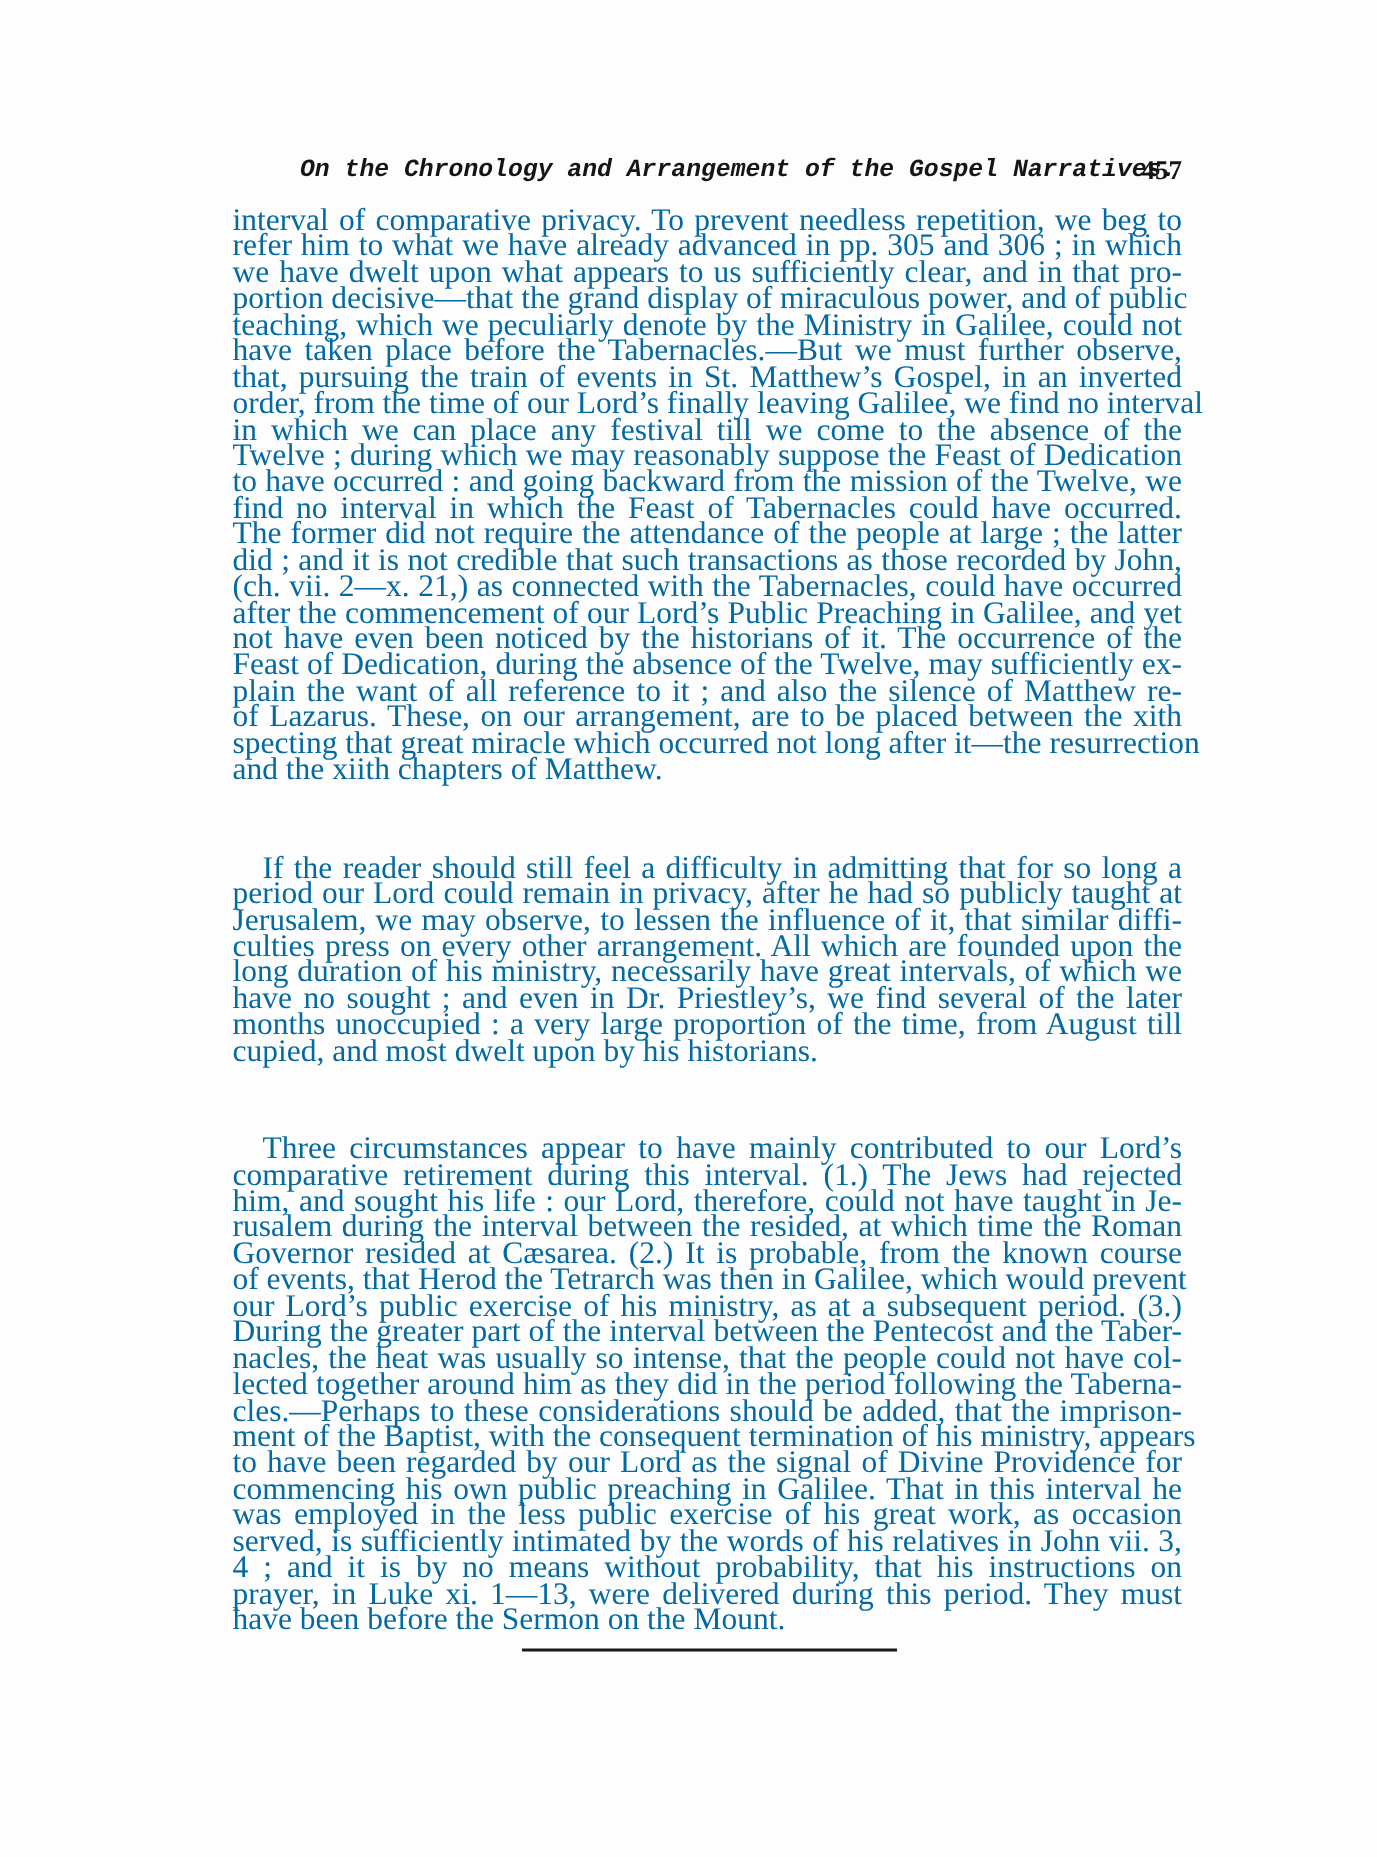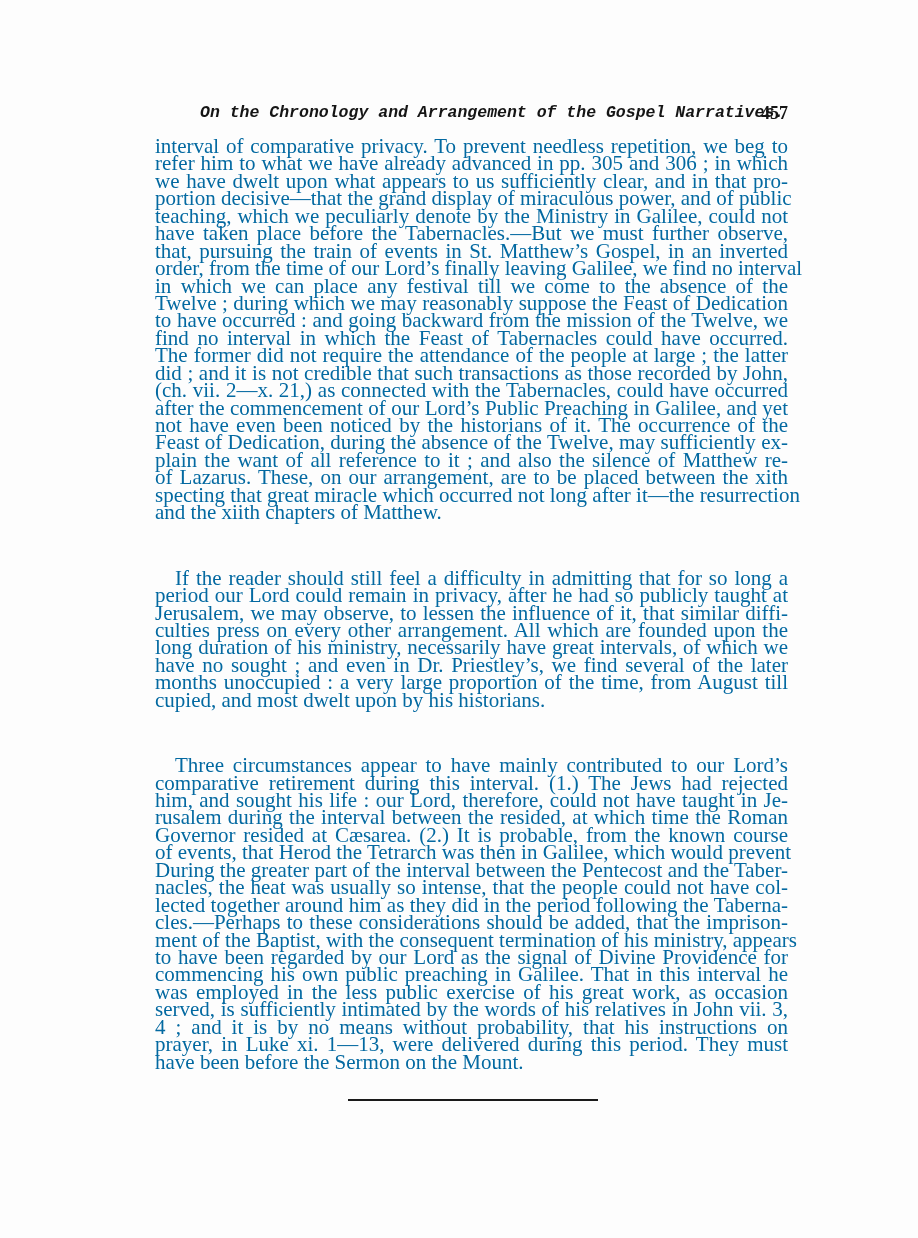--- a/index.html
+++ b/index.html
@@ -68,20 +68,21 @@
         <span class="line">months unoccupied : a very large proportion of the time, from August till</span>
         <span class="line last">cupied, and most dwelt upon by his historians.</span>
       </div>
       <div>
         <span class="line indent">Three circumstances appear to have mainly contributed to our Lord’s</span>
         <span class="line">comparative retirement during this interval. (1.) The Jews had rejected</span>
         <span class="line">him, and sought his life : our Lord, therefore, could not have taught in Je-</span>
         <span class="line">rusalem during the interval between the resided, at which time the Roman</span>
         <span class="line">Governor resided at Cæsarea. (2.) It is probable, from the known course</span>
         <span class="line">of events, that Herod the Tetrarch was then in Galilee, which would prevent</span>
+        <span class="line">our Lord’s public exercise of his ministry, as at a subsequent period. (3.)</span>
         <span class="line">During the greater part of the interval between the Pentecost and the Taber-</span>
         <span class="line">nacles, the heat was usually so intense, that the people could not have col-</span>
         <span class="line">lected together around him as they did in the period following the Taberna-</span>
         <span class="line">cles.—Perhaps to these considerations should be added, that the imprison-</span>
         <span class="line">ment of the Baptist, with the consequent termination of his ministry, appears</span>
         <span class="line">to have been regarded by our Lord as the signal of Divine Providence for</span>
         <span class="line">commencing his own public preaching in Galilee. That in this interval he</span>
         <span class="line">was employed in the less public exercise of his great work, as occasion</span>
         <span class="line">served, is sufficiently intimated by the words of his relatives in John vii. 3,</span>
         <span class="line">4 ; and it is by no means without probability, that his instructions on</span>

